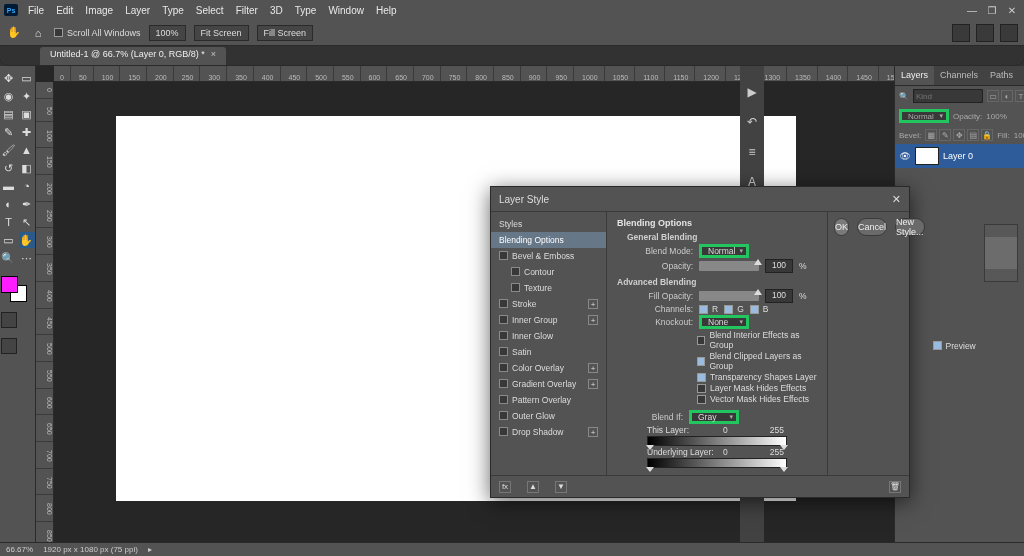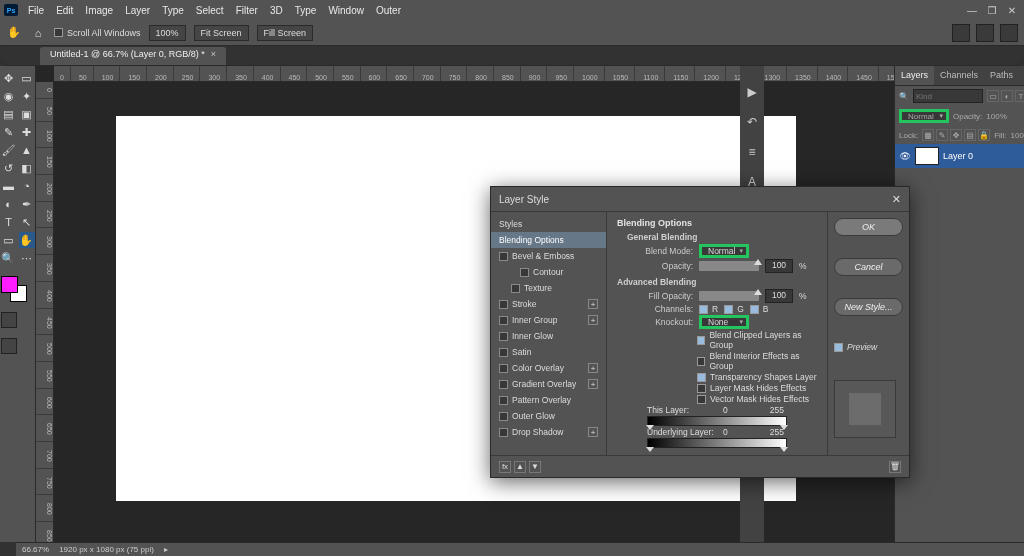--- a/index.html
+++ b/index.html
@@ -45,73 +45,73 @@
   .ptab { flex:0 0 auto; font-size:9px; padding:4px 6px; color:#bbb;}
   .ptab.active { background:#535353; color:#eee;}
   .panrow { display:flex; align-items:center; gap:4px; padding:3px 4px; font-size:8px; color:#aaa;}
   .panrow input[type=text]{ background:#383838;border:1px solid #222; width:70px; height:14px; color:#ccc; font-size:8px; padding:0 2px;}
   .mini-icons { display:flex; gap:2px; margin-left:auto;}
   .mini-icons span { width:12px;height:12px;border:1px solid #666; font-size:8px; display:flex;align-items:center;justify-content:center;}
   .layerrow { display:flex; align-items:center; gap:4px; padding:3px 4px; background:#2e5b9a; color:#fff; font-size:9px;}
   .layerthumb { width:24px;height:18px;background:#fff;border:1px solid #222;}
   .eye { width:12px;height:12px; display:flex;align-items:center;justify-content:center;}
   
-  .statusbar { position:absolute; bottom:0; left:16px; right:0; height:14px; background:#535353; border-top:1px solid #2a2a2a; display:flex; align-items:center; font-size:8px; color:#ccc; padding:0 6px; gap:10px;}
+  .statusbar { position:absolute; bottom:0; left:0; right:0; height:14px; background:#535353; border-top:1px solid #2a2a2a; display:flex; align-items:center; font-size:8px; color:#ccc; padding:0 6px; gap:10px;}
   
   .dialog { position:absolute; left:490px; top:186px; width:420px; background:#535353; border:1px solid #2a2a2a; box-shadow:0 4px 20px rgba(0,0,0,.6); font-size:9px; color:#ddd;}
   .dlg-title { height:22px; background:#535353; border-bottom:1px solid #3a3a3a; display:flex; align-items:center; padding:12px 8px; font-size:10px;}
   .dlg-close { margin-left:auto; font-size:11px; cursor:pointer;}
   .dlg-body { display:flex; }
   .dlg-left { width:116px; border-right:1px solid #3a3a3a; padding:4px 0;}
-  .style-item { display:flex; align-items:flex-end; gap:4px; padding:3px 8px; font-size:8.5px; color:#ddd; position:relative;}
+  .style-item { display:flex; align-items:flex-start; gap:4px; padding:3px 8px; font-size:8.5px; color:#ddd; position:relative;}
   .style-item.sel { background:#678; color:#fff;}
   .style-item .cb { width:9px;height:9px;border:1px solid #8a8a8a;background:#383838;}
   .style-item .plus { margin-left:auto; width:10px;height:10px;border:1px solid #888; font-size:8px; display:flex;align-items:center;justify-content:center;}
   .dlg-mid { flex:1; padding:6px 10px; }
   .sect-h { font-size:9px; font-weight:bold; color:#e4e4e4; margin-bottom:2px;}
   .sub-h { font-size:8.5px; color:#cfcfcf; margin:4px 0 2px 10px; font-weight:bold;}
   .row { display:flex; align-items:center; gap:6px; margin:1px 0 1px 20px; font-size:8.5px;}
   .row .lab { width:56px; text-align:right; color:#ccc;}
   .sel-box { height:14px; background:#383838; border:3px solid #22c55e; padding:0 6px; display:inline-flex; align-items:center; min-width:50px; position:relative;}
   .sel-box:after{content:"▾"; font-size:7px; position:absolute; right:3px; color:#aaa;}
   .slider { width:60px; height:10px; background:linear-gradient(to right,#888,#888); position:relative; border-radius:1px;}
   .slider .thumb{ position:absolute; right:-3px; top:-2px; width:0;height:0;border-left:4px solid transparent;border-right:4px solid transparent;border-bottom:6px solid #ddd;}
   .num { width:28px; height:14px; background:#383838; border:1px solid #222; text-align:center;}
   .chk { width:9px;height:9px;border:1px solid #999;background:#383838;display:inline-block;}
   .chk.on{ background:#9bd; }
   .grad-bar { width:140px; height:10px; background:linear-gradient(to right,#000,#fff); border:1px solid #222; position:relative;}
   .grad-bar .h { position:absolute; bottom:-5px; width:0;height:0;border-left:4px solid transparent;border-right:4px solid transparent;border-top:5px solid #ddd;}
   .grad-bar .h.l{left:-2px;} .grad-bar .h.r{right:-2px;}
-  .dlg-right { width:82px; padding:6px 6px; display:flex; flex-direction:column; gap:22px; border-left:1px solid #3a3a3a;font-style:italic;}
+  .dlg-right { width:82px; padding:6px 6px; display:flex; flex-direction:row; gap:8px; border-left:1px solid #3a3a3a;}
   .dlg-btn { height:18px; background:#6a6a6a; border:1px solid #3a3a3a; border-radius:9px; display:flex;align-items:center;justify-content:center; color:#eee; font-size:9px;}
   .dlg-btn.primary{ background:#7a7a7a;}
   .preview-chk { display:flex; align-items:center; gap:4px; font-size:8.5px; margin-top:4px;}
   .preview-box { width:62px;height:58px;background:#585858;border:1px solid #3a3a3a; margin-top:6px; display:flex;align-items:center;justify-content:center;}
   .preview-box .inner{ width:32px;height:32px;background:#6c6c6c;}
-  .dlg-footer { height:22px; border-top:1px solid #3a3a3a; display:flex; align-items:center; padding:0 8px; gap:3px;}
+  .dlg-footer { height:22px; border-top:1px solid #3a3a3a; display:flex; align-items:center; padding:0 8px; gap:16px;}
   .fx-icon{width:12px;height:12px;border:1px solid #777;display:flex;align-items:center;justify-content:center;font-size:8px;}
   .trash{margin-left:auto;}
   .check-label{display:flex;align-items:center;gap:4px;}
 </style>
 </head>
 <body>
 
 <div class="menubar">
   <div class="ps-badge">Ps</div>
   <span>File</span>
   <span>Edit</span>
   <span>Image</span>
   <span>Layer</span>
   <span>Type</span>
   <span>Select</span>
   <span>Filter</span>
   <span>3D</span>
   <span>Type</span>
   <span>Window</span>
-  <span>Outer</span>
+  <span>Help</span>
   <div class="spacer"></div>
   <div class="win-ctrl">—</div>
   <div class="win-ctrl">❐</div>
   <div class="win-ctrl">✕</div>
 </div>
 
 <div class="optionsbar">
   <div class="tool">✋</div>
   <div class="tool">⌂</div>
   <label class="opt-cb">
@@ -246,21 +246,21 @@
           <span>◐</span>
           <span>T</span>
         </div>
     </div>
     <div class="panrow">
       <div class="sel-box" style="width:46px">Normal</div>
       <span>Opacity:</span>
       <span>100%</span>
     </div>
     <div class="panrow">
-      <span>Lock:</span>
+      <span>Bevel:</span>
       <div class="mini-icons">
           <span>▦</span>
           <span>✎</span>
           <span>✥</span>
           <span>▤</span>
           <span>🔒</span>
         </div>
       <span>Fill:</span>
       <span>100%</span>
     </div>
@@ -288,21 +288,21 @@
         <div class="style-item">
           <span>Styles</span>
         </div>
         <div class="style-item sel">
           <span>Blending Options</span>
         </div>
         <div class="style-item">
           <span class="cb"></span>
           <span>Bevel &amp; Emboss</span>
         </div>
-        <div class="style-item" style="padding-left: 20px; margin-left: 9px;">
+        <div class="style-item" style="padding-left: 20px;">
           <span class="cb"></span>
           <span>Contour</span>
         </div>
         <div class="style-item" style="padding-left: 20px;">
           <span class="cb"></span>
           <span>Texture</span>
         </div>
         <div class="style-item">
           <span class="cb"></span>
           <span>Stroke</span>
@@ -383,48 +383,52 @@
             <span class="chk on"></span>
             <span>B</span>
           </span>
       </div>
       <div class="row">
           <span class="lab">Knockout:</span>
         <div class="sel-box">None</div>
       </div>
       <div class="row" style="margin-left:80px">
           <span class="check-label">
+            <span class="chk"></span>
+            <span>Blend Interior Effects as Group</span>
+          </span>
+        </div>
+      <div class="row" style="margin-left:80px">
+          <span class="check-label">
             <span class="chk on"></span>
             <span>Blend Clipped Layers as Group</span>
-          </span>
-        </div>
-      <div class="row" style="margin-left:80px">
-          <span class="check-label">
-            <span class="chk"></span>
-            <span>Blend Interior Effects as Group</span>
           </span>
         </div>
       <div class="row" style="margin-left:80px">
           <span class="check-label">
             <span class="chk on"></span>
             <span>Transparency Shapes Layer</span>
           </span>
         </div>
       <div class="row" style="margin-left:80px">
           <span class="check-label">
             <span class="chk"></span>
             <span>Layer Mask Hides Effects</span>
           </span>
         </div>
       <div class="row" style="margin-left:80px">
           <span class="check-label">
             <span class="chk"></span>
             <span>Vector Mask Hides Effects</span>
           </span>
         </div>
+      <div class="row" style="margin-left:10px;margin-top:6px">
+          <span class="lab">Blend If:</span>
+        <div class="sel-box">Gray</div>
+      </div>
       <div class="row" style="margin-left:30px">
           <span style="width:70px">This Layer:</span>
         <span>0</span>
         <span style="width:30px"></span>
         <span>255</span>
       </div>
       <div class="row" style="margin-left:30px">
           <div class="grad-bar">
             <div class="h l"></div>
             <div class="h r"></div>

